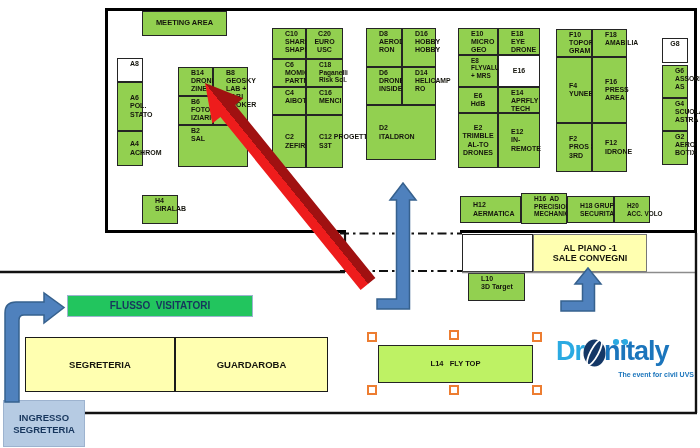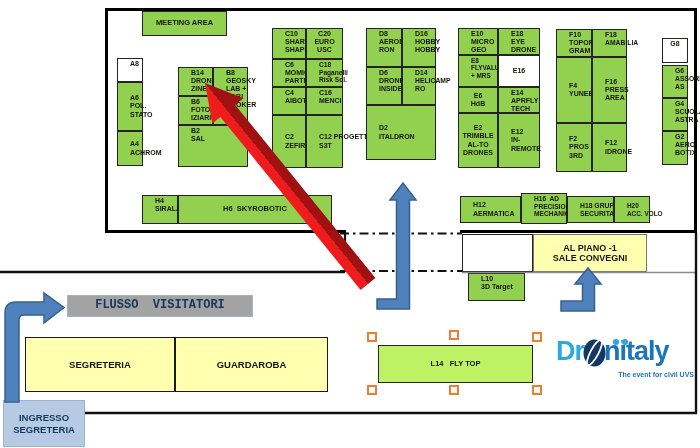--- a/index.html
+++ b/index.html
@@ -214,23 +214,20 @@
       </div>
       <div class="booth" style="left: 662px; top: 131px; width: 26px; height: 34px; background: rgb(146, 208, 80);">
         <div class="ln">G2</div>
         <div class="ln">AERO</div>
         <div class="ln">BOTIX</div>
       </div>
       <div class="booth" style="left: 142px; top: 195px; width: 36px; height: 29px; background: rgb(146, 208, 80);">
         <div class="ln">H4</div>
         <div class="ln">SIRALAB</div>
       </div>
-      <div class="booth c m" style="left: 178px; top: 195px; width: 154px; height: 29px; background: rgb(146, 208, 80); font-size: 7.5px;">
-        <div class="ln">H6&nbsp;&nbsp;SKYROBOTIC</div>
-      </div>
       <div class="booth m" style="left: 460px; top: 196px; width: 61px; height: 27px; background: rgb(146, 208, 80);">
         <div class="ln">H12</div>
         <div class="ln">AERMATICA</div>
       </div>
       <div class="booth" style="left: 521px; top: 193px; width: 46px; height: 31px; background: rgb(146, 208, 80); font-size: 6.6px;">
         <div class="ln">H16&nbsp; AD</div>
         <div class="ln">PRECISION</div>
         <div class="ln">MECHANICS</div>
       </div>
       <div class="booth m" style="left: 567px; top: 196px; width: 47px; height: 27px; background: rgb(146, 208, 80); font-size: 6.8px;">
@@ -243,21 +240,21 @@
       </div>
       <div class="booth" style="left: 462px; top: 234px; width: 71px; height: 38px; background: rgb(255, 255, 255);"></div>
       <div class="booth c m" style="left: 533px; top: 234px; width: 114px; height: 38px; background: rgb(255, 255, 176); font-size: 9px; border-color: rgb(119, 119, 119);">
         <div class="ln">AL PIANO -1</div>
         <div class="ln">SALE CONVEGNI</div>
       </div>
       <div class="booth" style="left: 468px; top: 273px; width: 57px; height: 28px; background: rgb(146, 208, 80);">
         <div class="ln">L10</div>
         <div class="ln">3D Target</div>
       </div>
-      <div class="booth c m" style="left: 67px; top: 295px; width: 186px; height: 22px; background: #a3a3a3; font-size: 12px; border-color: rgb(157, 179, 207); color: rgb(23, 54, 93); font-family: Liberation Mono, monospace;">
+      <div class="booth c m" style="left: 67px; top: 295px; width: 186px; height: 22px; background: #22c55e; font-size: 10px; border-color: rgb(157, 179, 207); color: rgb(23, 54, 93);">
         <div class="ln">FLUSSO&nbsp; VISITATORI</div>
       </div>
       <div class="booth c m" style="left: 25px; top: 337px; width: 150px; height: 55px; background: rgb(255, 255, 176); font-size: 9.5px; border-color: rgb(26, 26, 26);">
         <div class="ln">SEGRETERIA</div>
       </div>
       <div class="booth c m" style="left: 175px; top: 337px; width: 153px; height: 55px; background: rgb(255, 255, 176); font-size: 9.5px; border-color: rgb(26, 26, 26);">
         <div class="ln">GUARDAROBA</div>
       </div>
       <div class="booth c m" style="left: 378px; top: 345px; width: 155px; height: 38px; background: #bef264; font-size: 7.5px;">
         <div class="ln">L14&nbsp;&nbsp; FLY TOP</div>

